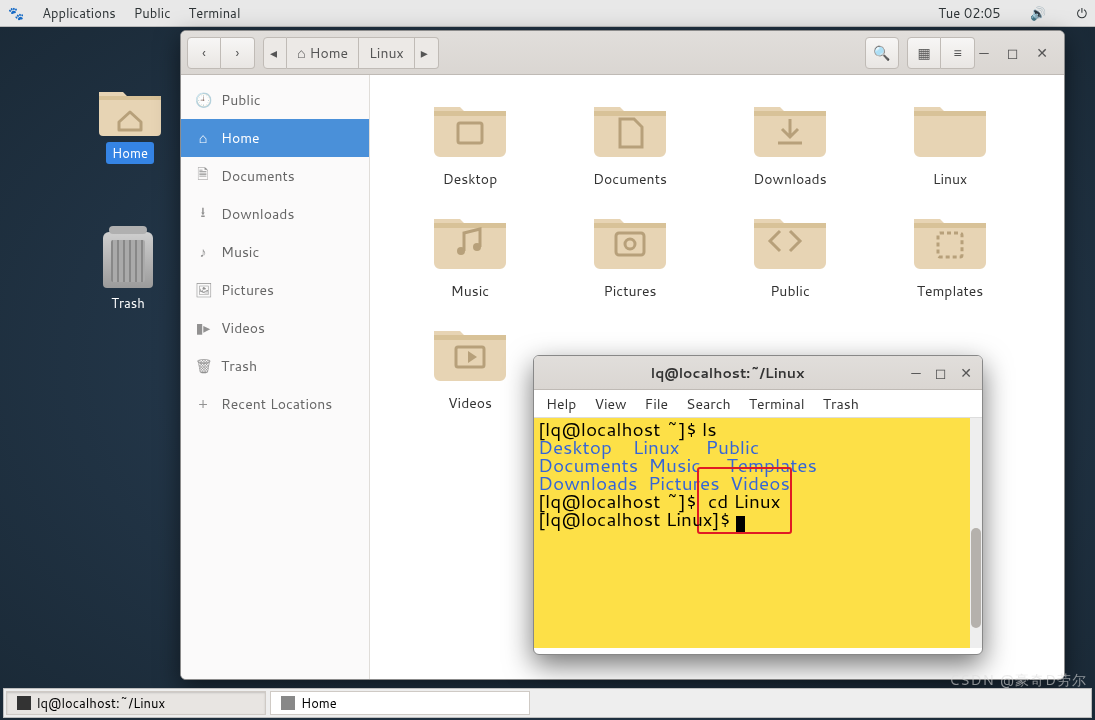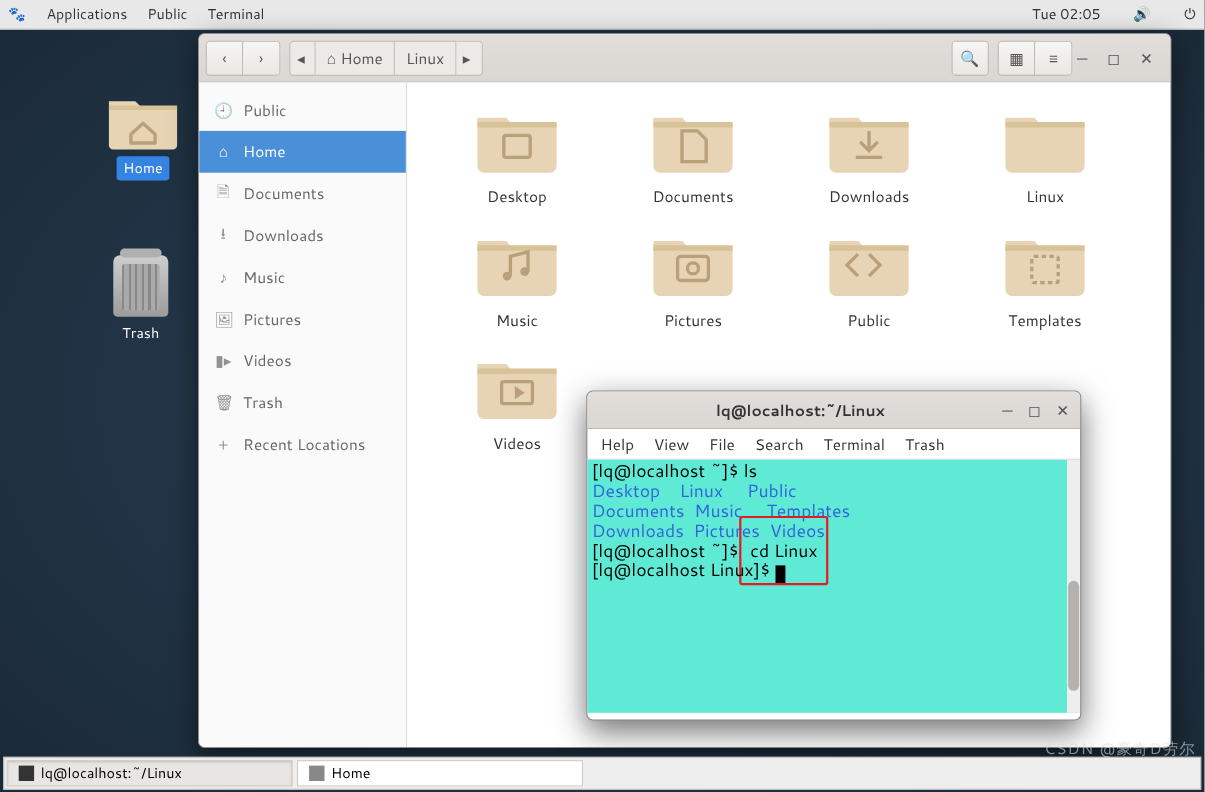--- a/index.html
+++ b/index.html
@@ -43,21 +43,21 @@
 .ficon{width:120px;text-align:center;font-size:14px;color:#333;}
 .ficon .fold{width:84px;height:68px;margin:0 auto 8px;position:relative;}
 .ficon .fold svg{width:100%;height:100%;}
 
 
 .term-window{position:absolute;background:#fff;border:1px solid #888;border-radius:6px;box-shadow:0 10px 28px rgba(0,0,0,.55);overflow:hidden;}
 .term-title{height:34px;background:linear-gradient(#e1dedb,#dad6d2);border-bottom:1px solid #bfbab5;display:flex;align-items:center;padding:0 10px;font-size:14px;}
 .term-title .t{flex:1;text-align:center;font-weight:bold;color:#333;}
 .term-title .wc{display:flex;gap:14px;color:#555;}
 .term-menu{height:28px;border-bottom:1px solid #ddd;display:flex;align-items:center;gap:18px;padding:0 12px;font-size:14px;color:#333;}
-.term-body{background:#5eead4;color:#000;font-family:"DejaVu Sans Mono",monospace;font-size:16px;line-height:18px;padding:2px 4px;white-space:pre;position:relative;height:230px;}
+.term-body{background:#fde047;color:#000;font-family:"DejaVu Sans Mono",monospace;font-size:19px;line-height:18px;padding:2px 4px;white-space:pre;position:relative;height:230px;}
 .term-body .b{color:#3465d9;}
 .term-body .hl{border:2px solid #e01b24;padding:18px 4px;border-radius:3px;}
 .cursor{display:inline-block;width:9px;height:16px;background:#000;vertical-align:text-bottom;}
 .term-scroll{position:absolute;right:0;top:0;bottom:0;width:12px;background:#eee;}
 .term-thumb{position:absolute;right:1px;top:110px;width:10px;height:100px;background:#b5b1ac;border-radius:5px;}
 
 
 .taskbar{position:absolute;left:3px;right:3px;bottom:2px;height:30px;background:#eeeeee;border:1px solid #bdbdbd;display:flex;align-items:center;gap:4px;padding:0 2px;font-size:13px;}
 .task{height:24px;display:flex;align-items:center;gap:6px;padding:0 10px;border:1px solid #cfcac5;background:#fff;width:260px;}
 .task.active{background:#e8e5e2;box-shadow:inset 0 1px 2px rgba(0,0,0,.15);}

